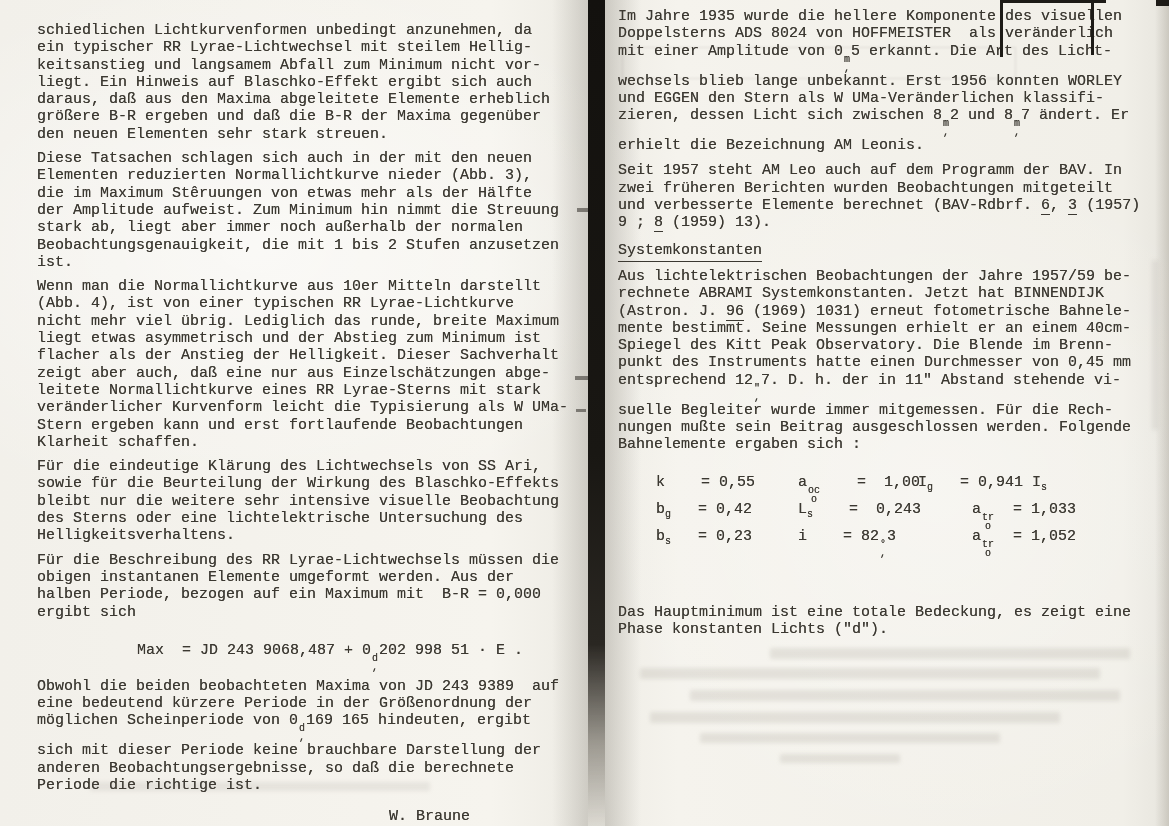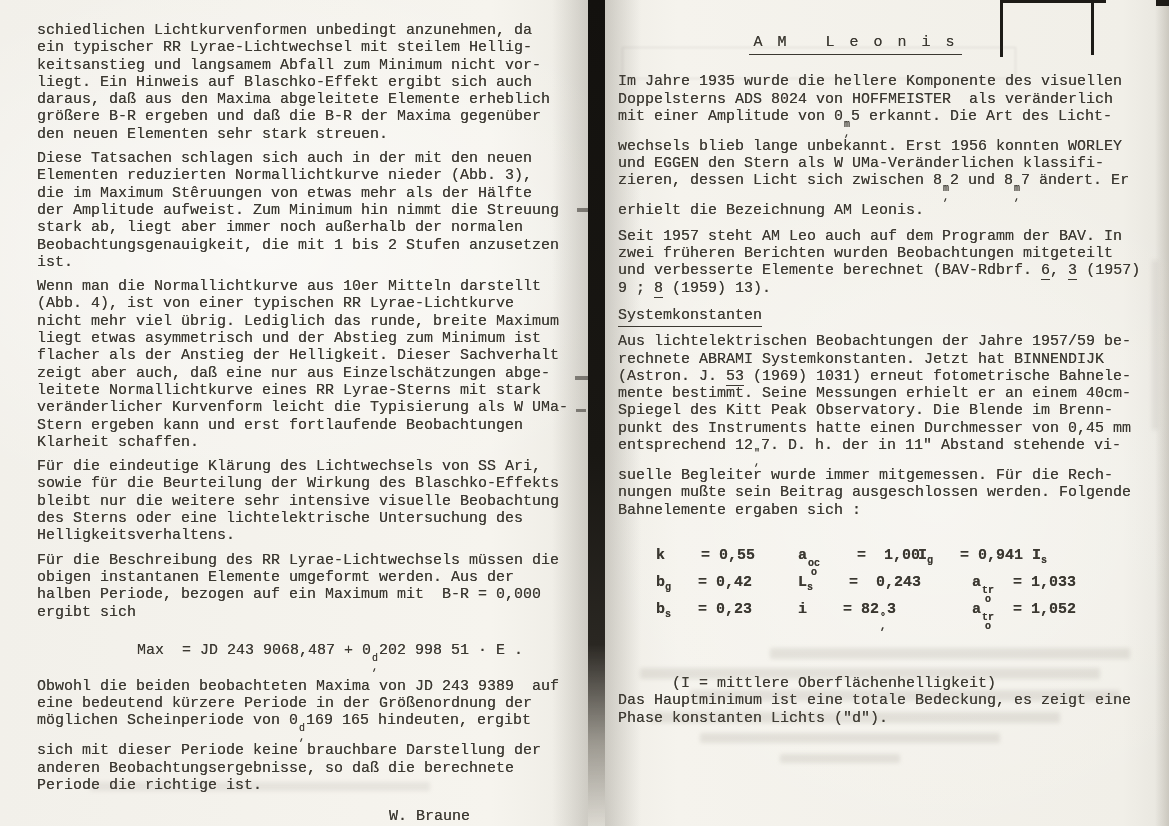--- a/index.html
+++ b/index.html
@@ -26,21 +26,21 @@
 
   .pageno{text-align:center;transform:translateX(-32px);margin:0 0 0 0;}
   .title-wrap{text-align:center;transform:translateX(-30px);margin:26px 0 18px 0;}
   .title{display:inline-block;border-bottom:1.6px solid #3b3831;padding:0 4px 3px 4px;letter-spacing:3px;white-space:pre;text-shadow:0 0 0.6px rgba(59,56,49,0.75);}
   .subhead-wrap{margin:10px 0 6px 0;}
   .subhead{display:inline-block;border-bottom:1.6px solid #3b3831;padding-bottom:2px;text-shadow:0 0 0.6px rgba(59,56,49,0.75);}
 
   
   .ctable{position:relative;margin:12px 0 0 0;height:138px;}
   .crow{position:relative;height:27px;}
-  .cc{position:absolute;top:16px;white-space:pre;text-shadow:0 0 0.6px rgba(59,56,49,0.75);font-weight:bold;}
+  .cc{position:absolute;top:8px;white-space:pre;text-shadow:0 0 0.6px rgba(59,56,49,0.75);}
   .cc1{left:38px;}  .cc2{left:180px;}  .cc3{left:300px;}
   .tnote{margin:6px 0 0 54px;}
   .closing{margin:70px 0 0 0;}
 
   
   .u{border-bottom:1.5px solid currentColor;}
   .sb{font-size:10px;vertical-align:-4px;}
   .stk{display:inline-flex;flex-direction:column;align-items:center;vertical-align:-7px;line-height:1;margin:0 1px;}
   .stk .t,.stk .b{display:block;font-size:10px;line-height:9px;}
 
@@ -122,40 +122,37 @@
     <p class="tw">Obwohl die beiden beobachteten Maxima von JD 243 9389  auf
 eine bedeutend kürzere Periode in der Größenordnung der
 möglichen Scheinperiode von 0<span class="stk"><span class="t">d</span><span class="b">,</span></span>169 165 hindeuten, ergibt
 sich mit dieser Periode keine brauchbare Darstellung der
 anderen Beobachtungsergebnisse, so daß die berechnete
 Periode die richtige ist.</p>
     <div class="signature tw">W. Braune</div>
   </div>
 
   <div class="col col-right">
-    <div class="title-wrap">
-      <span class="title">A M   L e o n i s</span>
-    </div>
     <p class="tw">Im Jahre 1935 wurde die hellere Komponente des visuellen
 Doppelsterns ADS 8024 von HOFFMEISTER  als veränderlich
 mit einer Amplitude von 0<span class="stk"><span class="t">m</span><span class="b">,</span></span>5 erkannt. Die Art des Licht-
 wechsels blieb lange unbekannt. Erst 1956 konnten WORLEY
 und EGGEN den Stern als W UMa-Veränderlichen klassifi-
 zieren, dessen Licht sich zwischen 8<span class="stk"><span class="t">m</span><span class="b">,</span></span>2 und 8<span class="stk"><span class="t">m</span><span class="b">,</span></span>7 ändert. Er
 erhielt die Bezeichnung AM Leonis.</p>
     <p class="tw">Seit 1957 steht AM Leo auch auf dem Programm der BAV. In
 zwei früheren Berichten wurden Beobachtungen mitgeteilt
 und verbesserte Elemente berechnet (BAV-Rdbrf. <span class="u">6</span>, <span class="u">3</span> (1957)
 9 ; <span class="u">8</span> (1959) 13).</p>
     <div class="subhead-wrap">
       <span class="subhead">Systemkonstanten</span>
     </div>
     <p class="tw">Aus lichtelektrischen Beobachtungen der Jahre 1957/59 be-
 rechnete ABRAMI Systemkonstanten. Jetzt hat BINNENDIJK
-(Astron. J. <span class="u">53</span> (1969) 1031) erneut fotometrische Bahnele-
+(Astron. J. <span class="u">96</span> (1969) 1031) erneut fotometrische Bahnele-
 mente bestimmt. Seine Messungen erhielt er an einem 40cm-
 Spiegel des Kitt Peak Observatory. Die Blende im Brenn-
 punkt des Instruments hatte einen Durchmesser von 0,45 mm
 entsprechend 12<span class="stk"><span class="t">"</span><span class="b">,</span></span>7. D. h. der in 11" Abstand stehende vi-
 suelle Begleiter wurde immer mitgemessen. Für die Rech-
 nungen mußte sein Beitrag ausgeschlossen werden. Folgende
 Bahnelemente ergaben sich :</p>
 
     <div class="ctable">
       <div class="crow">
@@ -168,21 +165,20 @@
         <span class="cc cc2">L<span class="sb">s</span>    =  0,243</span>
         <span class="cc cc3">      a<span class="stk"><span class="t">tr</span><span class="b">o</span></span>  = 1,033</span>
       </div>
       <div class="crow">
         <span class="cc cc1">b<span class="sb">s</span>   = 0,23</span>
         <span class="cc cc2">i    = 82<span class="stk"><span class="t">°</span><span class="b">,</span></span>3</span>
         <span class="cc cc3">      a<span class="stk"><span class="t">tr</span><span class="b">o</span></span>  = 1,052</span>
       </div>
     </div>
 
-    <div class="tnote tw">(I = mittlere Oberflächenhelligkeit)</div>
     <p class="closing tw">Das Hauptminimum ist eine totale Bedeckung, es zeigt eine
 Phase konstanten Lichts ("d").</p>
   </div>
 
   <div class="gutter-shade-l"></div>
   <div class="gutter"></div>
   <div class="gutter-shade-r"></div>
   <div class="edge-right"></div>
 
   <div class="art art-h1"></div>

